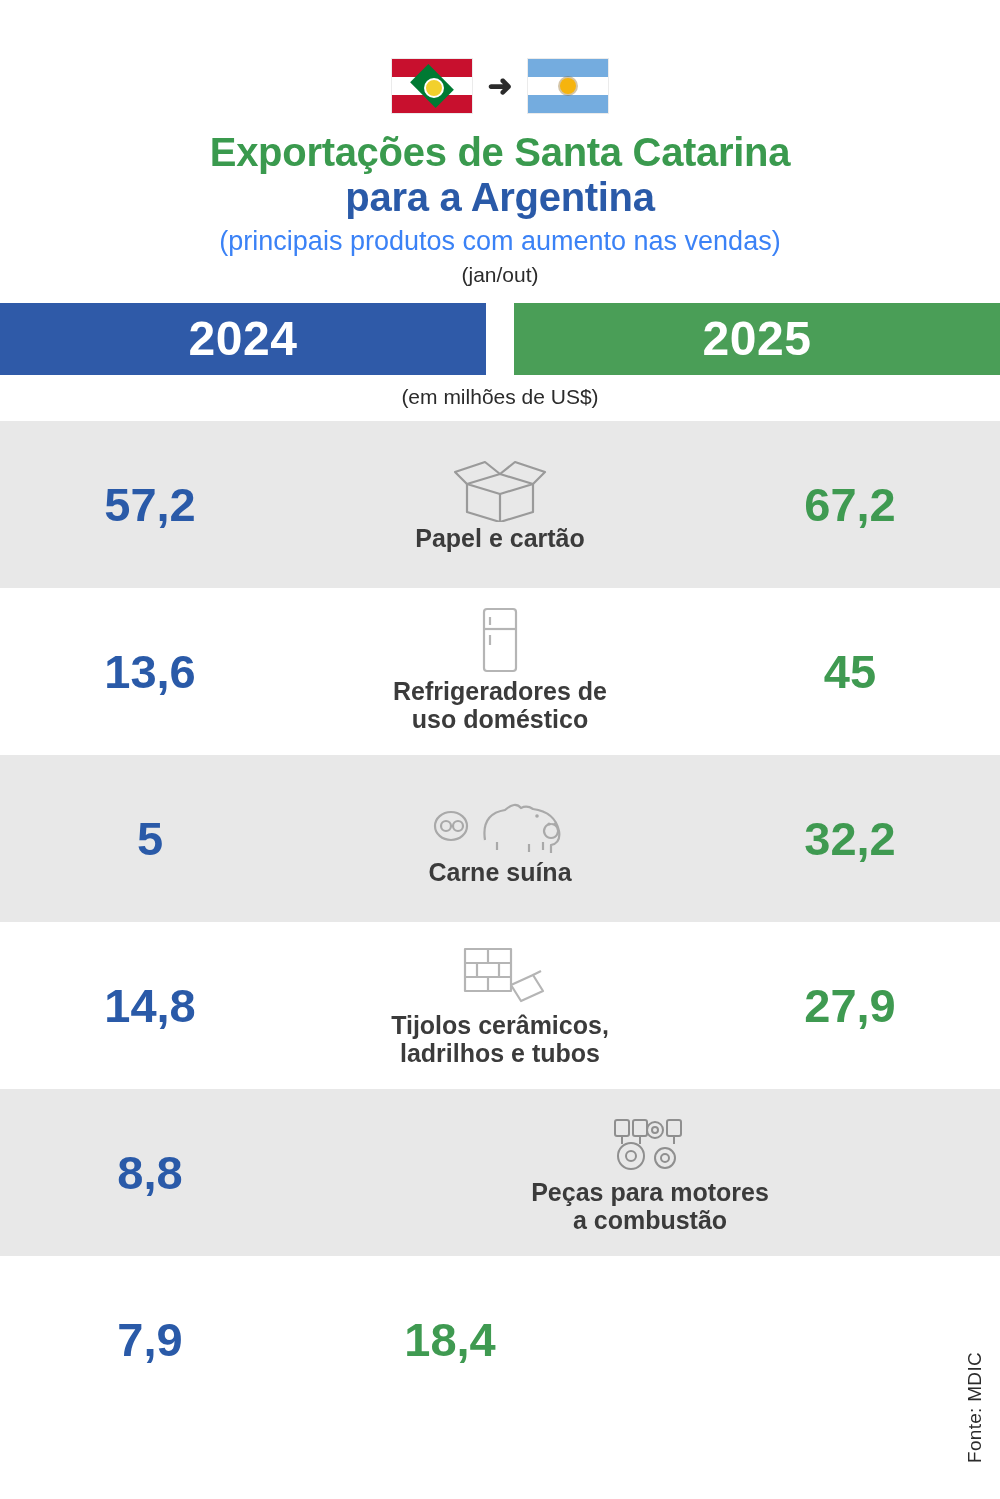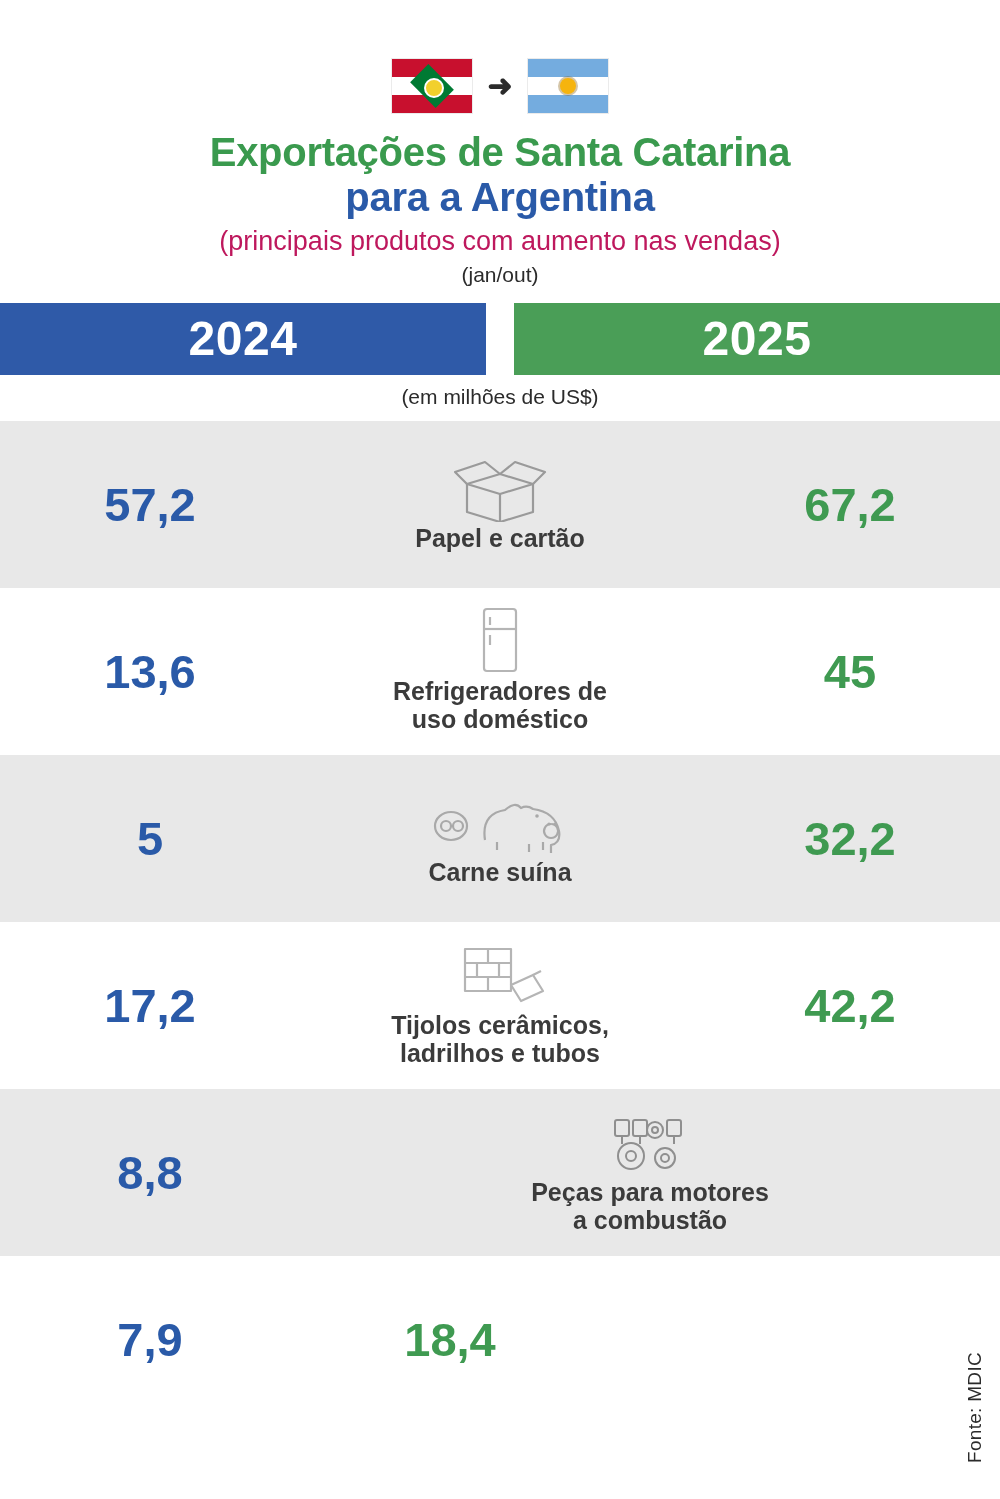--- a/index.html
+++ b/index.html
@@ -95,21 +95,21 @@
   }
   .title-line2 {
     font-size: 40px;
     font-weight: bold;
     color: #2a5aa8;
     line-height: 1.12;
     letter-spacing: -0.3px;
   }
   .subtitle {
     font-size: 27px;
-    color: #be185d;
+    color: #3b82f6;
     margin-top: 6px;
     font-weight: normal;
   }
   .period {
     font-size: 21px;
     color: #2b2b2b;
     margin-top: 6px;
   }
 
   
@@ -291,41 +291,41 @@
             <circle cx="112" cy="20" r="1.8" fill="#a9a9a9" stroke="none"></circle>
           </g>
         </svg>
       </div>
       <div class="prod-label">Carne suína</div>
     </div>
     <div class="val val-2025">32,2</div>
   </div>
 
   <div class="row plain">
-    <div class="val val-2024">17,2</div>
+    <div class="val val-2024">14,8</div>
     <div class="center-cell">
       <div class="prod-icon">
         <svg width="110" height="68" viewBox="0 0 110 68">
           <g fill="none" stroke="#b5b5b5" stroke-width="2.2" stroke-linejoin="round">
             <rect x="20" y="8" width="46" height="14"></rect>
             <rect x="20" y="22" width="46" height="14"></rect>
             <rect x="20" y="36" width="46" height="14"></rect>
             <line x1="43" y1="8" x2="43" y2="22"></line>
             <line x1="32" y1="22" x2="32" y2="36"></line>
             <line x1="54" y1="22" x2="54" y2="36"></line>
             <line x1="43" y1="36" x2="43" y2="50"></line>
             <path d="M66 44 l22 -10 l10 16 l-22 10 Z"></path>
             <path d="M88 34 l8 -4"></path>
           </g>
         </svg>
       </div>
       <div class="prod-label">Tijolos cerâmicos,</div>
       <div class="prod-label">ladrilhos e tubos</div>
     </div>
-    <div class="val val-2025">42,2</div>
+    <div class="val val-2025">27,9</div>
   </div>
 
   <div class="row shaded">
     <div class="val val-2024">8,8</div>
     <div class="center-cell">
       <div class="prod-icon">
         <svg width="115" height="62" viewBox="0 0 115 62">
           <g fill="none" stroke="#8f8f8f" stroke-width="2">
             <rect x="22" y="6" width="14" height="16" rx="2"></rect>
             <rect x="40" y="6" width="14" height="16" rx="2"></rect>

